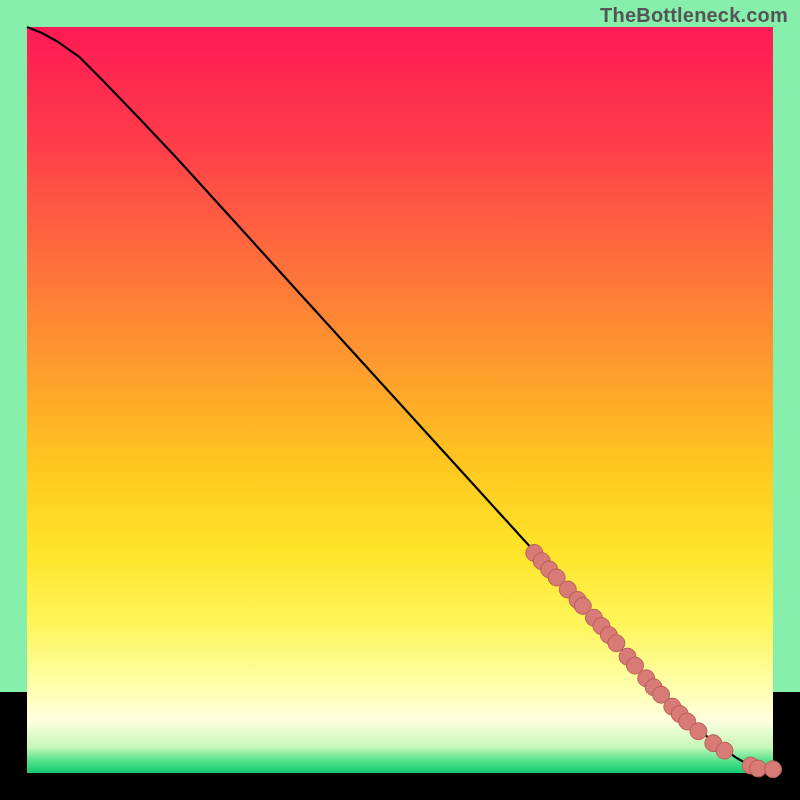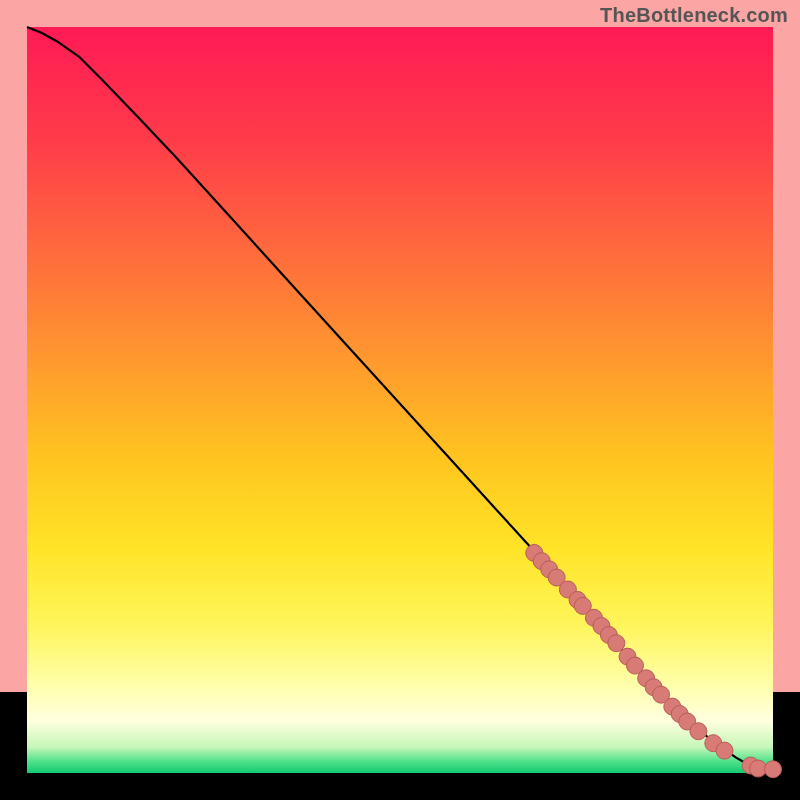--- a/index.html
+++ b/index.html
@@ -10,21 +10,21 @@
     background: #000;
     overflow: hidden;
     font-family: Arial, Helvetica, sans-serif;
   }
   .frame {
     position: absolute;
     left: 0;
     top: 0;
     width: 800px;
     height: 692px;
-    background: #fca5a5;
+    background: #86efac;
   }
   .attribution {
     position: absolute;
     top: 4px;
     right: 12px;
     color: #555;
     font-size: 20px;
     font-weight: 600;
     letter-spacing: 0.2px;
   }

